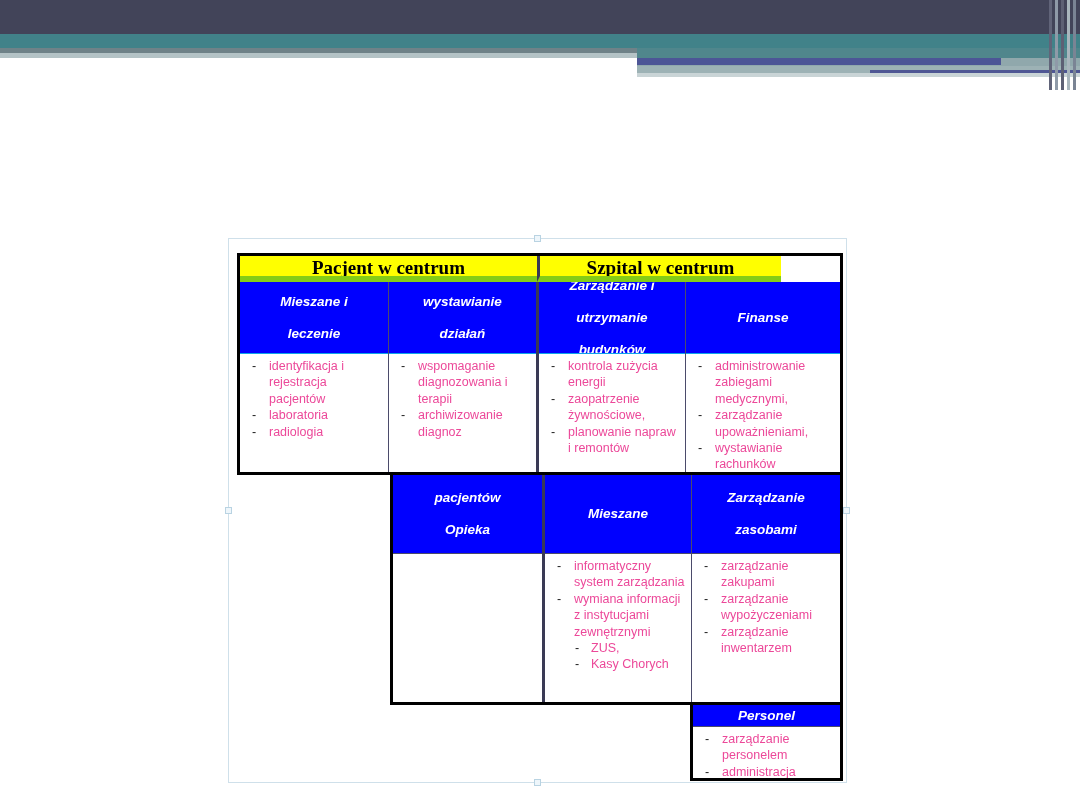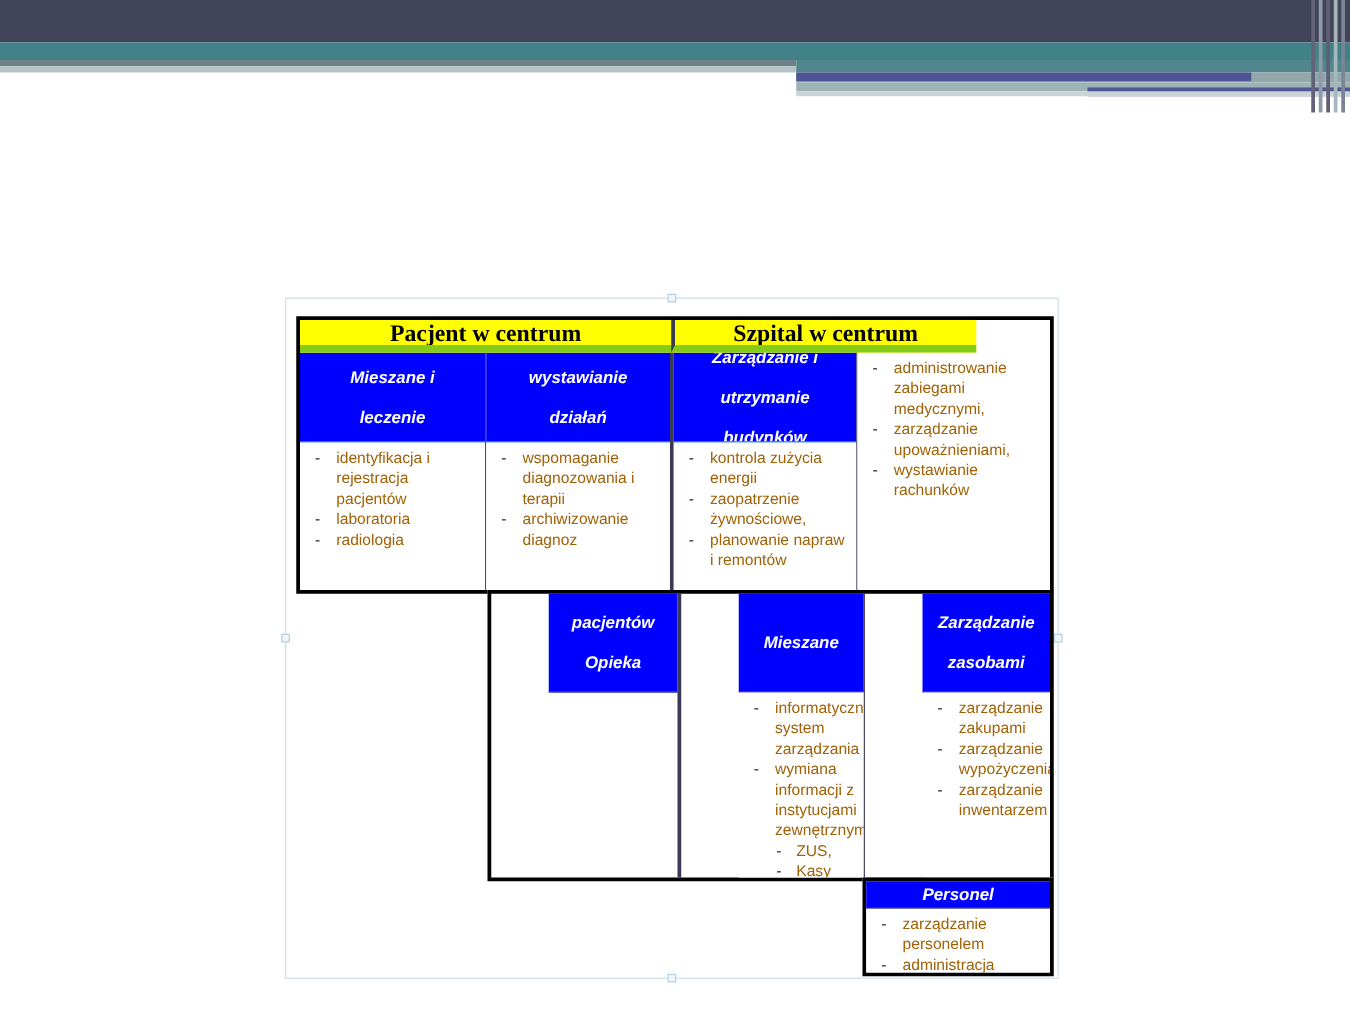--- a/index.html
+++ b/index.html
@@ -95,21 +95,21 @@
     line-height: 16px;
     text-align: center;
     display: flex; align-items: center; justify-content: center;
     padding: 2px 3px;
     overflow: hidden;
   }
   .sub-head span { display: block; }
 
   .cell-body {
     background: #ffffff;
-    color: #a16207;
+    color: #ec4899;
     font-size: 12.5px;
     line-height: 16.4px;
     padding: 4px 4px 2px 4px;
     overflow: hidden;
   }
   .cell-body ul { list-style: none; margin: 0; padding: 0; }
   .cell-body li { position: relative; padding-left: 25px; }
   .cell-body li::before {
     content: "-";
     position: absolute; left: 8px; top: 0;
@@ -117,21 +117,21 @@
   }
   .cell-body li.sub { padding-left: 42px; }
   .cell-body li.sub::before { left: 26px; }
 
   
   .top-col-inner { position: absolute; left: 0; right: 0; top: 26px; bottom: 0; display: flex; flex-direction: column; }
   .top-col-inner .sub-head { height: 72px; border-bottom: 1px solid #0ea5e9; }
   .top-col-inner .cell-body { flex: 1; }
 
   
-  .mid-col-inner { position: absolute; inset: 0; display: flex; flex-direction: column; margin-left: 46px; }
+  .mid-col-inner { position: absolute; inset: 0; display: flex; flex-direction: column; }
   .mid-col-inner .sub-head { height: 79px; border-bottom: 1px solid #4b4b6b; }
   .mid-col-inner .cell-body { flex: 1; }
   .w-m1 { width: 149px; }
   .w-m2 { width: 149px; }
   .w-m3 { width: 149px; }
 
   
   #block-bottom .sub-head { height: 22px; font-size: 13.5px; border-bottom: 1px solid #4b4b6b; }
   #block-bottom .cell-body { height: 51px; }
 </style>
@@ -225,20 +225,25 @@
               <li>kontrola zużycia energii</li>
               <li>zaopatrzenie żywnościowe,</li>
               <li>planowanie napraw i remontów</li>
             </ul>
           </div>
         </div>
       </div>
 
       <div class="gcol w-c4 col-sep">
         <div class="top-col-inner">
+          <div class="sub-head">
+            <span>
+              <span>Finanse</span>
+            </span>
+          </div>
           <div class="cell-body">
             <ul>
               <li>administrowanie zabiegami medycznymi,</li>
               <li>zarządzanie upoważnieniami,</li>
               <li>wystawianie rachunków</li>
             </ul>
           </div>
         </div>
       </div>
 

